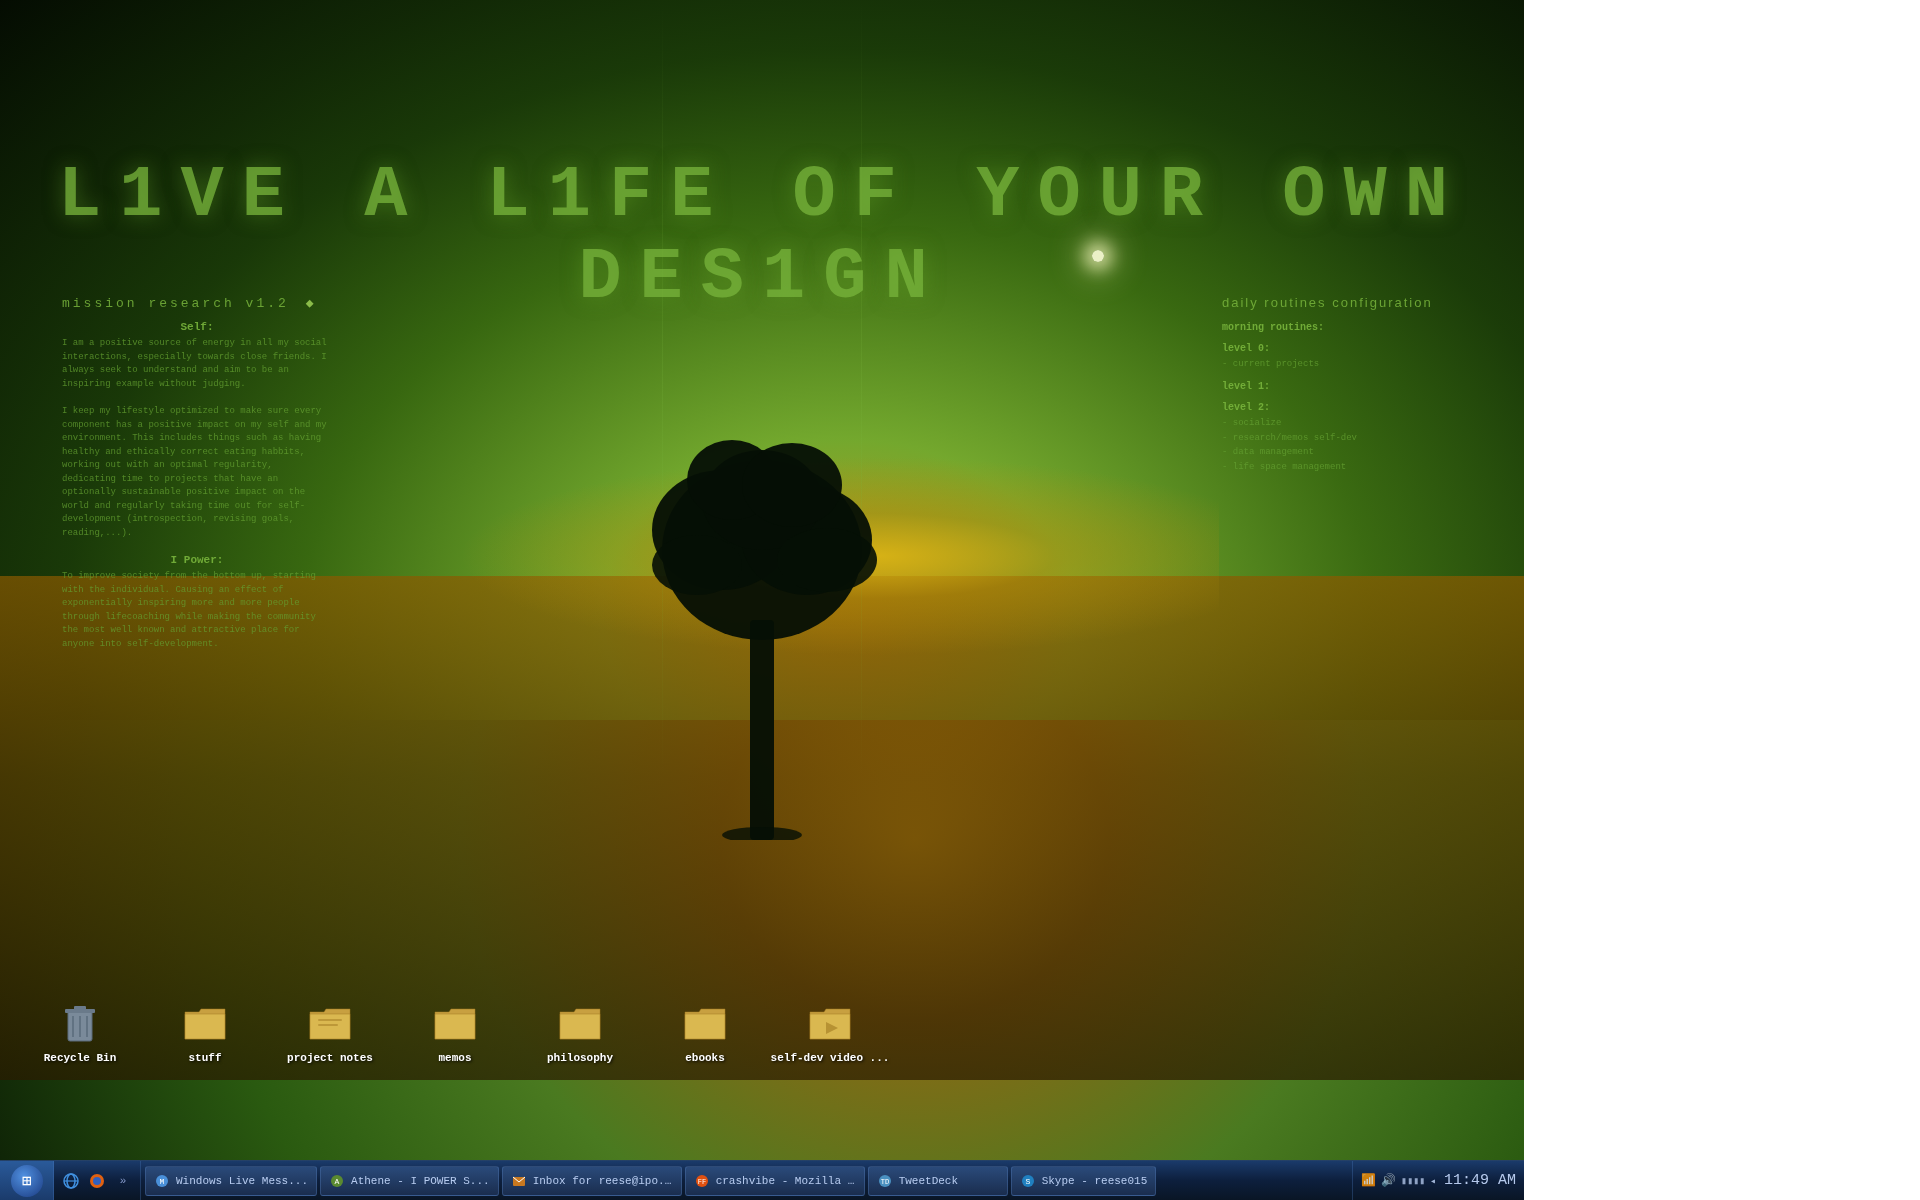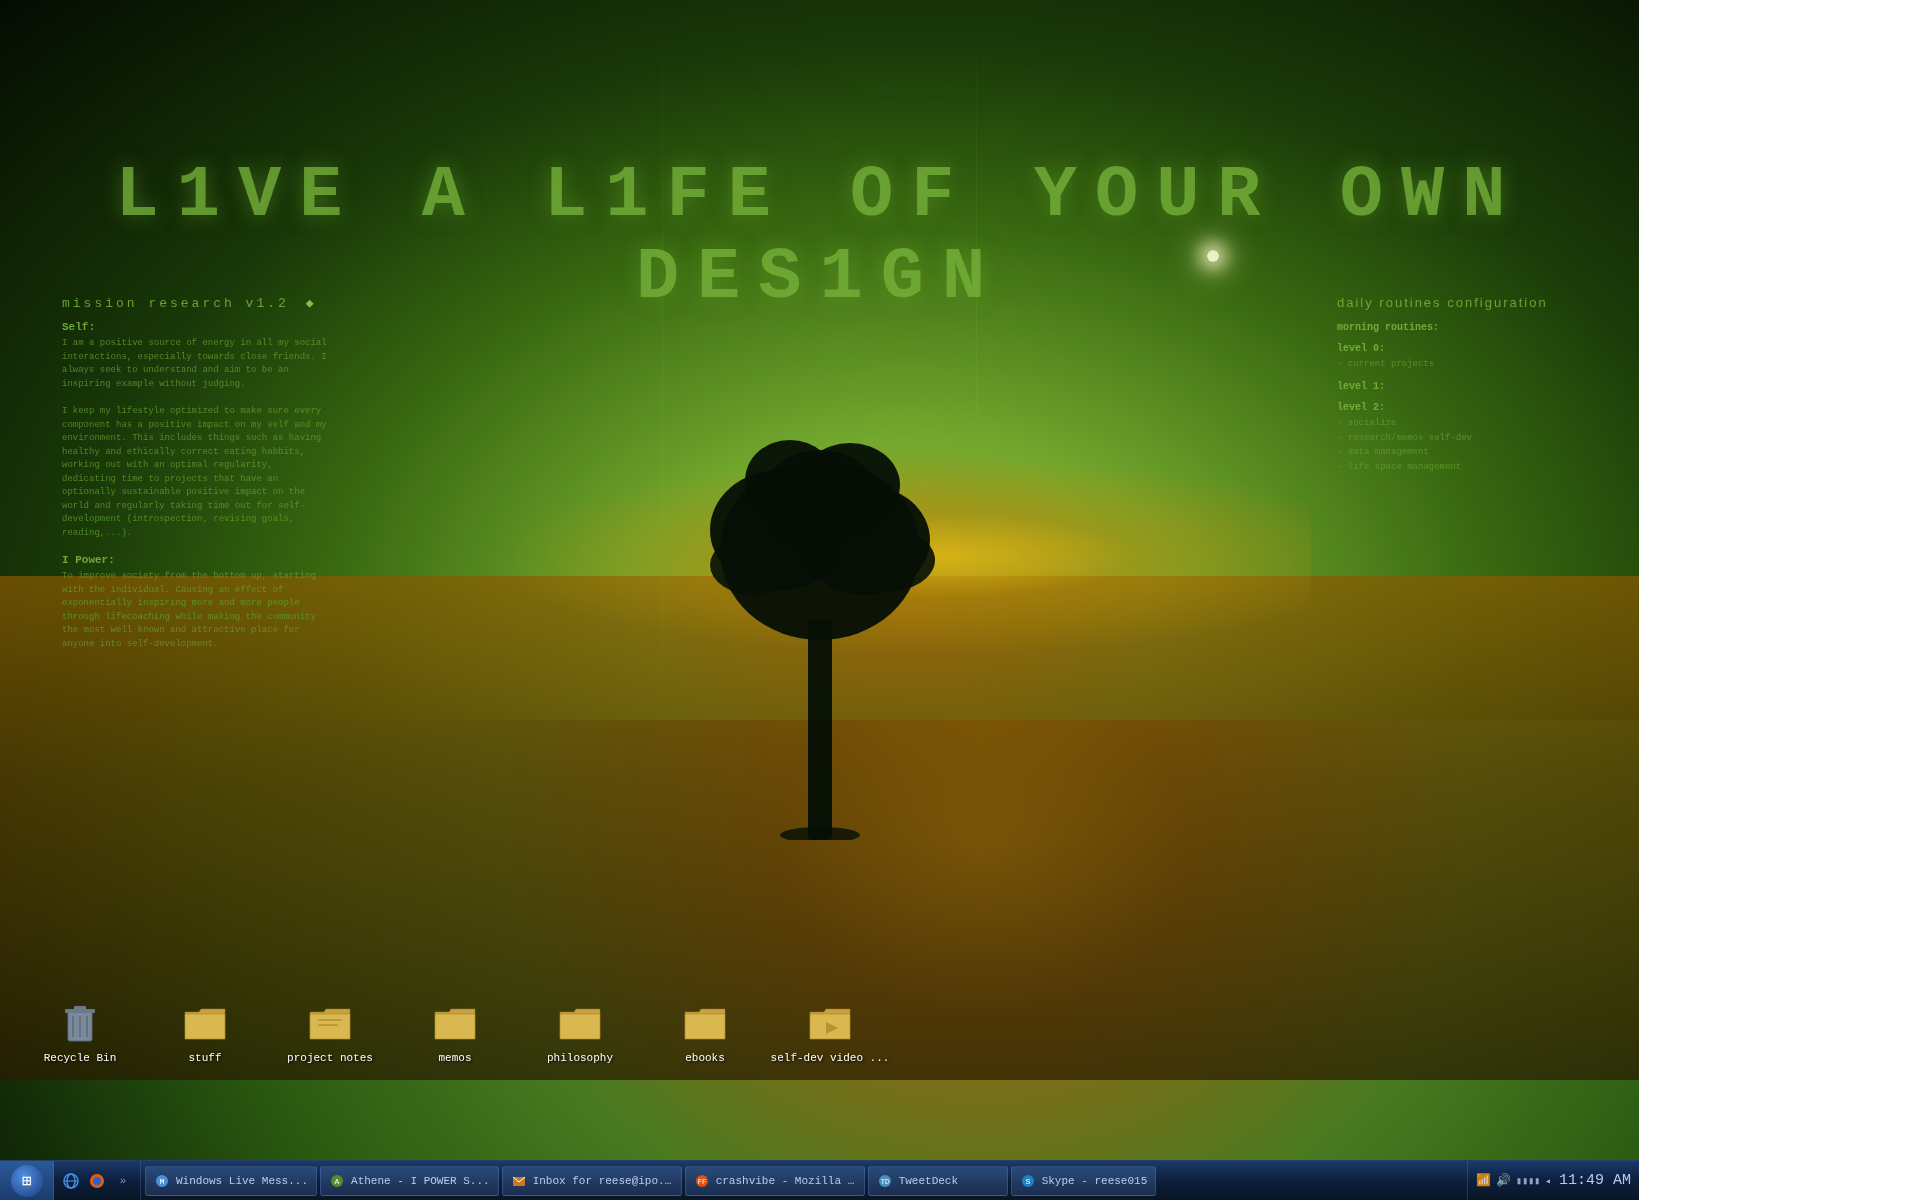--- a/index.html
+++ b/index.html
@@ -5,21 +5,21 @@
     * { margin: 0; padding: 0; box-sizing: border-box; }
     html, body {
       width: 1920px;
       height: 1200px;
       overflow: hidden;
       font-family: 'Courier New', monospace;
     }
 
     
     .desktop {
-      width: 1639px;
+      width: 1524px;
       height: 1200px;
       position: relative;
       background: radial-gradient(ellipse at 60% 70%, #d4a017 0%, #8b6914 15%, #4a7a20 35%, #2a5a10 55%, #0a1a05 80%, #000 100%);
       overflow: hidden;
     }
 
     
     .sky-overlay {
       position: absolute;
       top: 0; left: 0; right: 0;
@@ -83,20 +83,21 @@
       color: rgba(150, 200, 80, 0.9);
       margin-left: 6px;
     }
 
     .mission-section h3 {
       font-size: 11px;
       color: rgba(120, 180, 60, 0.9);
       font-weight: bold;
       margin-bottom: 4px;
       font-family: 'Courier New', monospace;
+      text-align: center;
     }
 
     .mission-section p {
       font-size: 9px;
       color: rgba(100, 160, 50, 0.75);
       line-height: 1.5;
       margin-bottom: 14px;
       font-family: 'Courier New', monospace;
     }
 
@@ -165,20 +166,21 @@
       justify-content: center;
     }
 
     .icon-label {
       font-size: 11px;
       color: white;
       text-align: center;
       text-shadow: 1px 1px 3px rgba(0,0,0,0.9);
       white-space: nowrap;
       line-height: 1.3;
+      font-weight: bold;
     }
 
     
     .taskbar {
       position: absolute;
       bottom: 0;
       left: 0;
       right: 0;
       height: 40px;
       background: linear-gradient(to bottom, #1a3a6a 0%, #0d1f3d 50%, #091525 100%);

